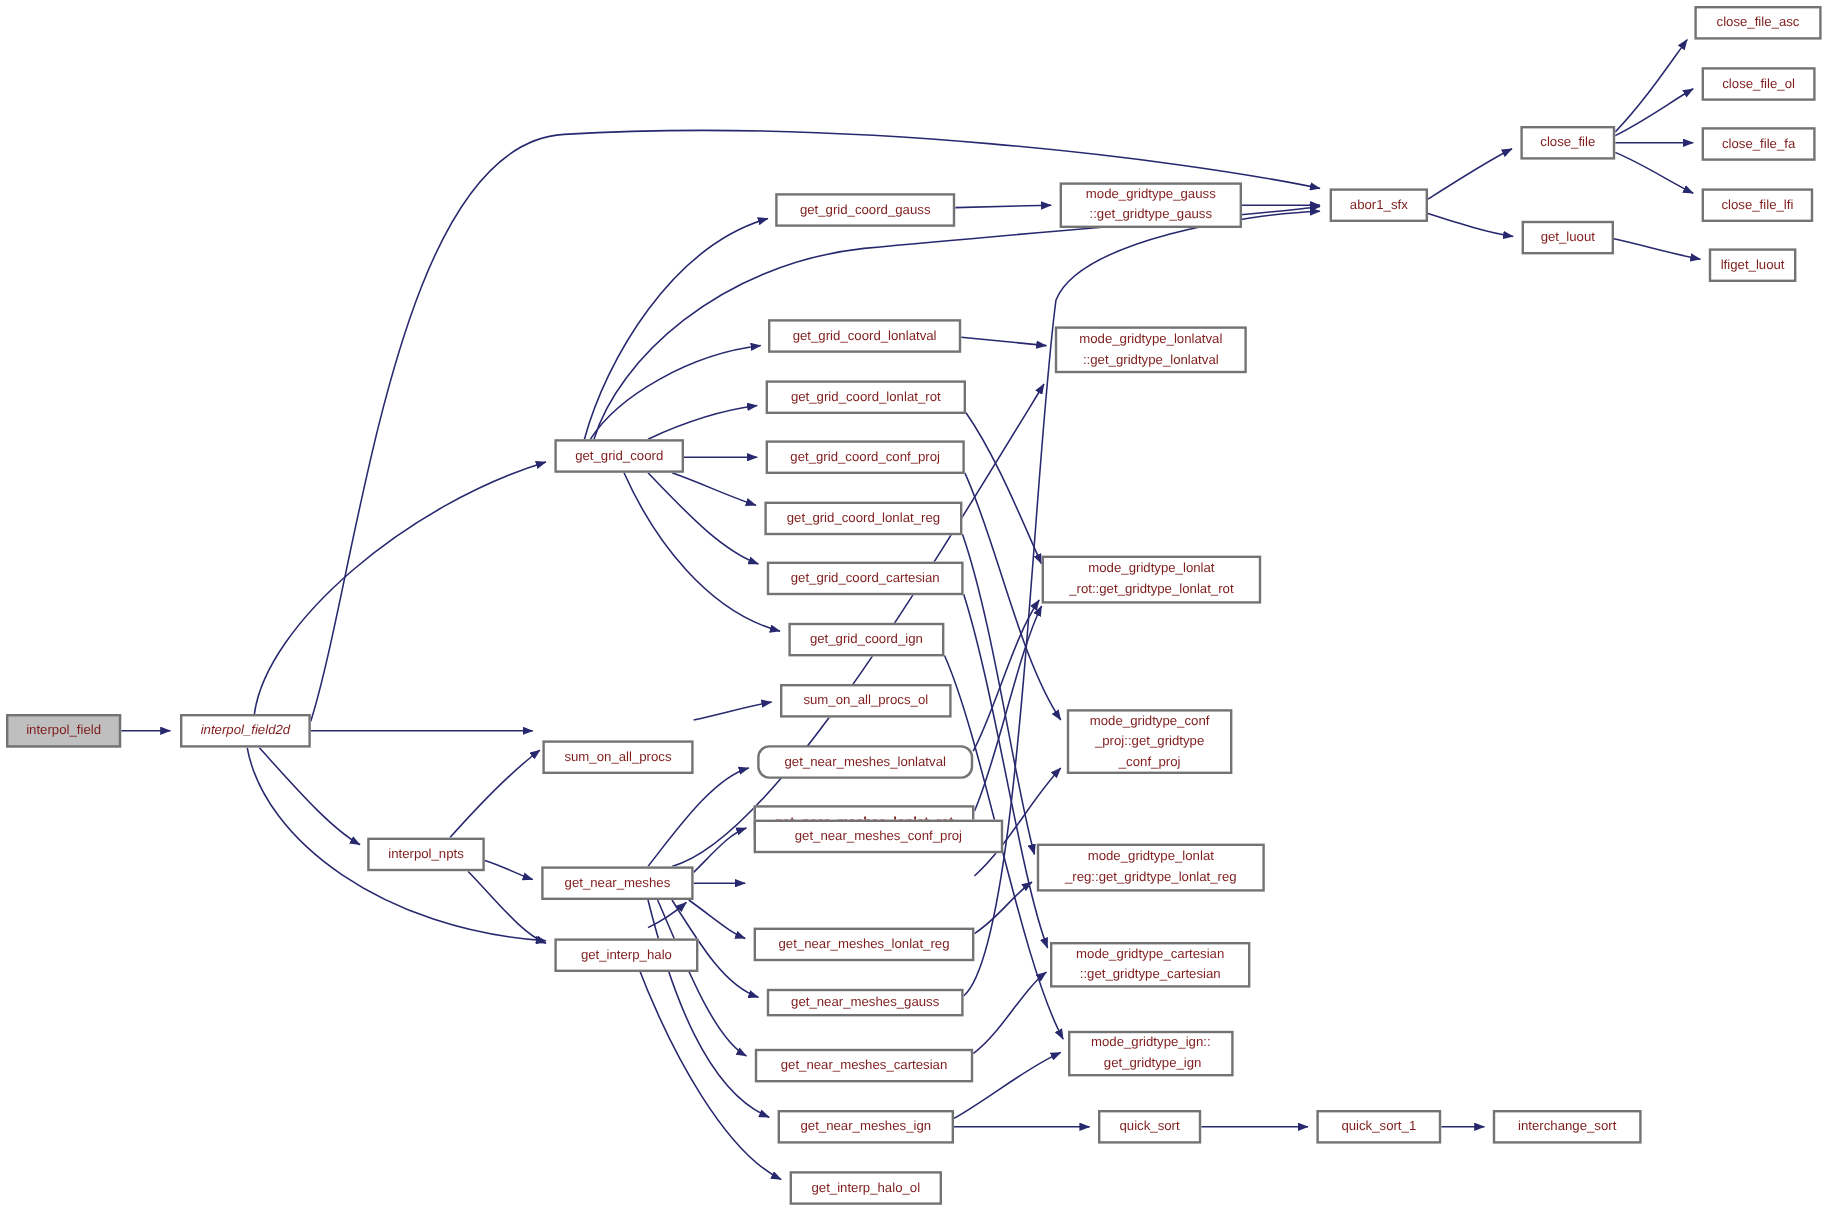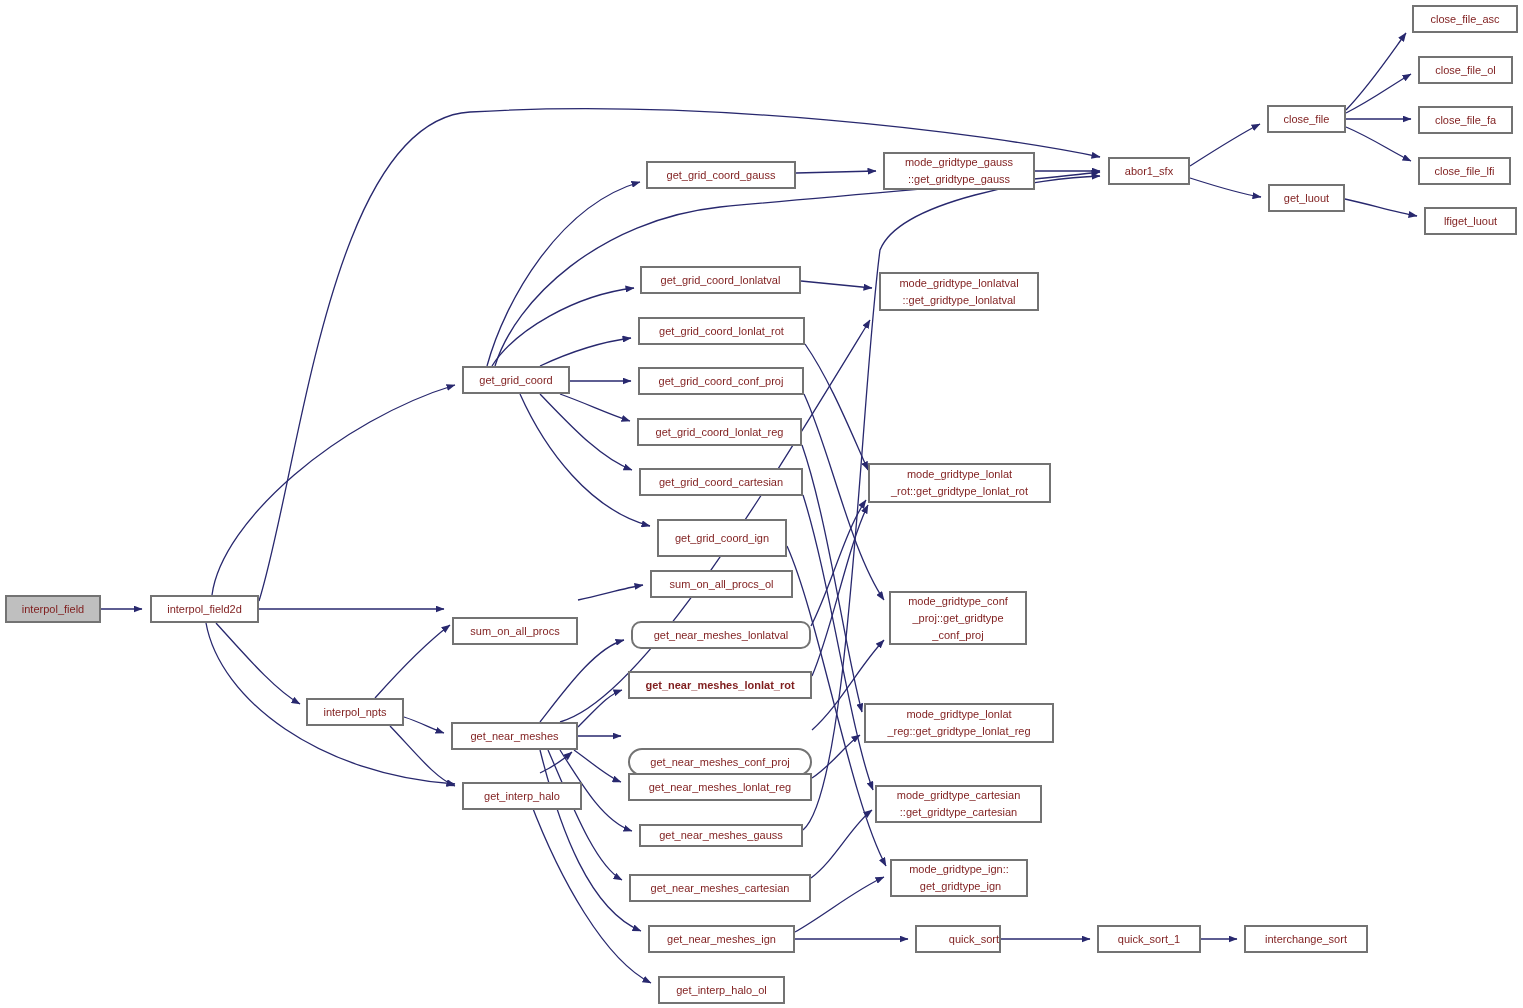--- a/index.html
+++ b/index.html
@@ -109,37 +109,37 @@
         <path d="M1190,178 C1215,186 1240,194 1261,197" fill="none" stroke="#28286e" stroke-width="1.3" marker-end="url(#arrowhead)"></path>
         <path d="M1346,110 C1370,85 1390,55 1406,33" fill="none" stroke="#28286e" stroke-width="1.3" marker-end="url(#arrowhead)"></path>
         <path d="M1346,113 C1372,100 1392,85 1411,74" fill="none" stroke="#28286e" stroke-width="1.3" marker-end="url(#arrowhead)"></path>
         <path d="M1346,119 L1411,119" fill="none" stroke="#28286e" stroke-width="1.3" marker-end="url(#arrowhead)"></path>
         <path d="M1346,127 C1372,138 1392,152 1411,161" fill="none" stroke="#28286e" stroke-width="1.3" marker-end="url(#arrowhead)"></path>
         <path d="M1345,199 C1372,205 1395,212 1417,216" fill="none" stroke="#28286e" stroke-width="1.3" marker-end="url(#arrowhead)"></path>
       </g>
   </svg>
   <div id="nodes-group">
       <div class="node highlight" style="left: 5px; top: 595px; width: 96px; height: 28px;"><span>interpol_field</span></div>
-      <div class="node" style="left: 150px; top: 595px; width: 109px; height: 28px;"><span>interpol_field2d</span></div>
+      <div class="node" style="left: 150px; top: 595px; width: 109px; height: 28px; font-style: italic;"><span>interpol_field2d</span></div>
       <div class="node" style="left: 306px; top: 698px; width: 98px; height: 28px;"><span>interpol_npts</span></div>
       <div class="node" style="left: 452px; top: 617px; width: 126px; height: 28px;"><span>sum_on_all_procs</span></div>
       <div class="node" style="left: 462px; top: 366px; width: 108px; height: 28px;"><span>get_grid_coord</span></div>
       <div class="node" style="left: 451px; top: 722px; width: 127px; height: 28px;"><span>get_near_meshes</span></div>
       <div class="node" style="left: 462px; top: 782px; width: 120px; height: 28px; justify-content: center;"><span>get_interp_halo</span></div>
       <div class="node" style="left: 646px; top: 161px; width: 150px; height: 28px;"><span>get_grid_coord_gauss</span></div>
       <div class="node" style="left: 640px; top: 266px; width: 161px; height: 28px;"><span>get_grid_coord_lonlatval</span></div>
       <div class="node" style="left: 638px; top: 317px; width: 167px; height: 28px;"><span>get_grid_coord_lonlat_rot</span></div>
       <div class="node" style="left: 638px; top: 367px; width: 166px; height: 28px;"><span>get_grid_coord_conf_proj</span></div>
       <div class="node" style="left: 637px; top: 418px; width: 165px; height: 28px;"><span>get_grid_coord_lonlat_reg</span></div>
       <div class="node" style="left: 639px; top: 468px; width: 164px; height: 28px;"><span>get_grid_coord_cartesian</span></div>
-      <div class="node" style="left: 657px; top: 519px; width: 130px; height: 38px;"><span>get_grid_coord_ign</span></div>
+      <div class="node" style="left: 657px; top: 519px; width: 130px; height: 28px;"><span>get_grid_coord_ign</span></div>
       <div class="node" style="left: 650px; top: 570px; width: 143px; height: 28px;"><span>sum_on_all_procs_ol</span></div>
       <div class="node" style="left: 631px; top: 621px; width: 180px; height: 28px; border-radius: 10px;"><span>get_near_meshes_lonlatval</span></div>
       <div class="node" style="left: 628px; top: 671px; width: 184px; height: 28px; font-weight: bold;"><span>get_near_meshes_lonlat_rot</span></div>
-      <div class="node" style="left: 628px; top: 748px; width: 184px; height: 28px; border-radius: 14px;"><span>get_near_meshes_conf_proj</span></div>
+      <div class="node" style="left: 628px; top: 683px; width: 208px; height: 28px;"><span>get_near_meshes_conf_proj</span></div>
       <div class="node" style="left: 628px; top: 773px; width: 184px; height: 28px;"><span>get_near_meshes_lonlat_reg</span></div>
       <div class="node" style="left: 639px; top: 824px; width: 164px; height: 23px;"><span>get_near_meshes_gauss</span></div>
       <div class="node" style="left: 629px; top: 874px; width: 182px; height: 28px;"><span>get_near_meshes_cartesian</span></div>
       <div class="node" style="left: 648px; top: 925px; width: 147px; height: 28px;"><span>get_near_meshes_ign</span></div>
       <div class="node" style="left: 658px; top: 976px; width: 127px; height: 28px;"><span>get_interp_halo_ol</span></div>
       <div class="node" style="left: 883px; top: 152px; width: 152px; height: 38px;"><span>mode_gridtype_gauss
 ::get_gridtype_gauss</span></div>
       <div class="node" style="left: 879px; top: 272px; width: 160px; height: 39px;"><span>mode_gridtype_lonlatval
 ::get_gridtype_lonlatval</span></div>
       <div class="node" style="left: 868px; top: 463px; width: 183px; height: 40px;"><span>mode_gridtype_lonlat
@@ -153,18 +153,18 @@
 ::get_gridtype_cartesian</span></div>
       <div class="node" style="left: 890px; top: 859px; width: 138px; height: 38px;"><span>mode_gridtype_ign::
  get_gridtype_ign</span></div>
       <div class="node" style="left: 1108px; top: 157px; width: 82px; height: 28px;"><span>abor1_sfx</span></div>
       <div class="node" style="left: 1267px; top: 105px; width: 79px; height: 28px;"><span>close_file</span></div>
       <div class="node" style="left: 1268px; top: 184px; width: 77px; height: 28px;"><span>get_luout</span></div>
       <div class="node" style="left: 1412px; top: 5px; width: 106px; height: 28px;"><span>close_file_asc</span></div>
       <div class="node" style="left: 1418px; top: 56px; width: 95px; height: 28px;"><span>close_file_ol</span></div>
       <div class="node" style="left: 1418px; top: 106px; width: 95px; height: 28px;"><span>close_file_fa</span></div>
       <div class="node" style="left: 1418px; top: 157px; width: 93px; height: 28px;"><span>close_file_lfi</span></div>
-      <div class="node" style="left: 1424px; top: 207px; width: 93px; height: 28px; align-items: center;"><span>lfiget_luout</span></div>
-      <div class="node" style="left: 915px; top: 925px; width: 86px; height: 28px; text-align: right;"><span>quick_sort</span></div>
+      <div class="node" style="left: 1424px; top: 207px; width: 73px; height: 28px; align-items: center;"><span>lfiget_luout</span></div>
+      <div class="node" style="left: 915px; top: 925px; width: 86px; height: 28px;"><span>quick_sort</span></div>
       <div class="node" style="left: 1097px; top: 925px; width: 104px; height: 28px;"><span>quick_sort_1</span></div>
       <div class="node" style="left: 1244px; top: 925px; width: 124px; height: 28px;"><span>interchange_sort</span></div>
     </div>
 </div>
 
 </body></html>

